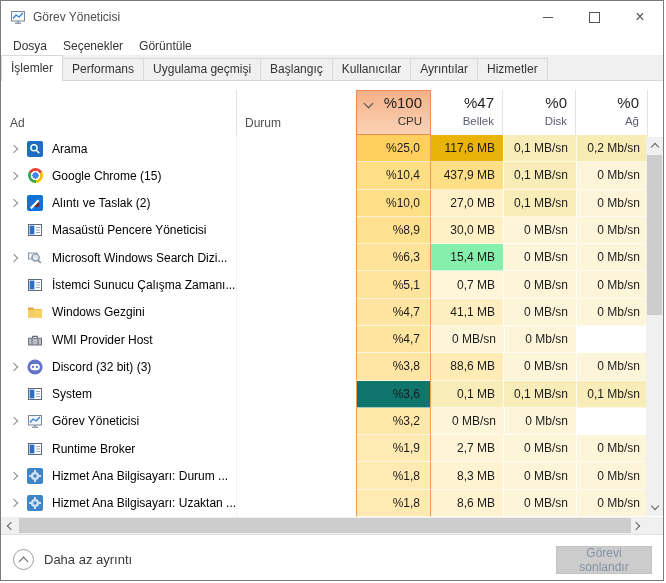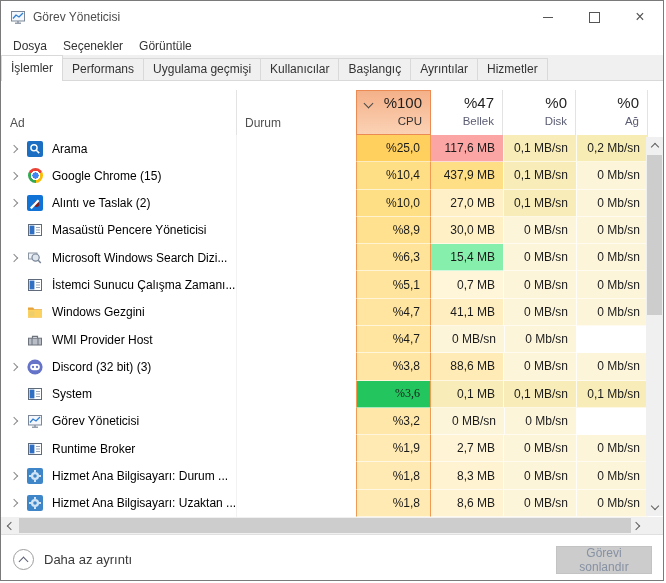--- a/index.html
+++ b/index.html
@@ -108,22 +108,22 @@
   <div class="menubar" id="menubar">
       <div class="menu-item">Dosya</div>
       <div class="menu-item">Seçenekler</div>
       <div class="menu-item">Görüntüle</div>
     </div>
 
   <div class="tabstrip" id="tabstrip">
       <div class="tab active">İşlemler</div>
       <div class="tab">Performans</div>
       <div class="tab">Uygulama geçmişi</div>
+      <div class="tab">Başlangıç</div>
       <div class="tab">Kullanıcılar</div>
-      <div class="tab">Başlangıç</div>
       <div class="tab">Ayrıntılar</div>
       <div class="tab">Hizmetler</div>
     </div>
   <div class="tab-gap"></div>
 
   <div class="colheader" id="colheader">
     <div class="h-name">Ad</div>
     <div class="h-status">Durum</div>
   <div class="h-stat w-cpu sorted">
         <span class="sort-chev"></span>
@@ -154,21 +154,21 @@
             <svg viewBox="0 0 16 16">
               <rect width="16" height="16" rx="2" fill="#1b6ec2"></rect>
               <circle cx="7" cy="6.8" r="3.1" fill="none" stroke="#fff" stroke-width="1.4"></circle>
               <line x1="9.3" y1="9.2" x2="12.2" y2="12.1" stroke="#fff" stroke-width="1.5"></line>
             </svg>
           </span>
           <span class="proc-name">Arama</span>
         </div>
         <div class="c-status"></div>
         <div class="cell cpu w-cpu" style="background: rgb(255, 208, 94);">%25,0</div>
-        <div class="cell memory w-memory" style="background: #fca5a5;">117,6 MB</div>
+        <div class="cell memory w-memory" style="background: #eab308;">117,6 MB</div>
         <div class="cell disk w-disk" style="background: rgb(248, 237, 184);">0,1 MB/sn</div>
         <div class="cell network w-network" style="background: rgb(247, 236, 180);">0,2 Mb/sn</div>
       </div>
       <div class="prow">
         <div class="c-name">
           <div class="chev-slot">
             <span class="chev-right"></span>
           </div>
           <span class="proc-icon">
             <span class="chrome-ball"></span>
@@ -326,21 +326,21 @@
               <rect x="1.5" y="2.5" width="13" height="11" fill="#fff" stroke="#5f6b7a"></rect>
               <rect x="2.6" y="3.6" width="4.8" height="8.8" fill="#2f6fc4"></rect>
               <line x1="9" y1="5.5" x2="13" y2="5.5" stroke="#9aa7b8"></line>
               <line x1="9" y1="8" x2="13" y2="8" stroke="#9aa7b8"></line>
               <line x1="9" y1="10.5" x2="13" y2="10.5" stroke="#9aa7b8"></line>
             </svg>
           </span>
           <span class="proc-name">System</span>
         </div>
         <div class="c-status"></div>
-        <div class="cell cpu w-cpu" style="background: #22c55e; font-family: Liberation Serif, serif;">%3,6</div>
+        <div class="cell cpu w-cpu" style="background: #0f766e;">%3,6</div>
         <div class="cell memory w-memory" style="background: rgb(248, 237, 184);">0,1 MB</div>
         <div class="cell disk w-disk" style="background: rgb(248, 237, 184);">0,1 MB/sn</div>
         <div class="cell network w-network" style="background: rgb(248, 237, 184);">0,1 Mb/sn</div>
       </div>
       <div class="prow">
         <div class="c-name">
           <div class="chev-slot">
             <span class="chev-right"></span>
           </div>
           <span class="proc-icon">

